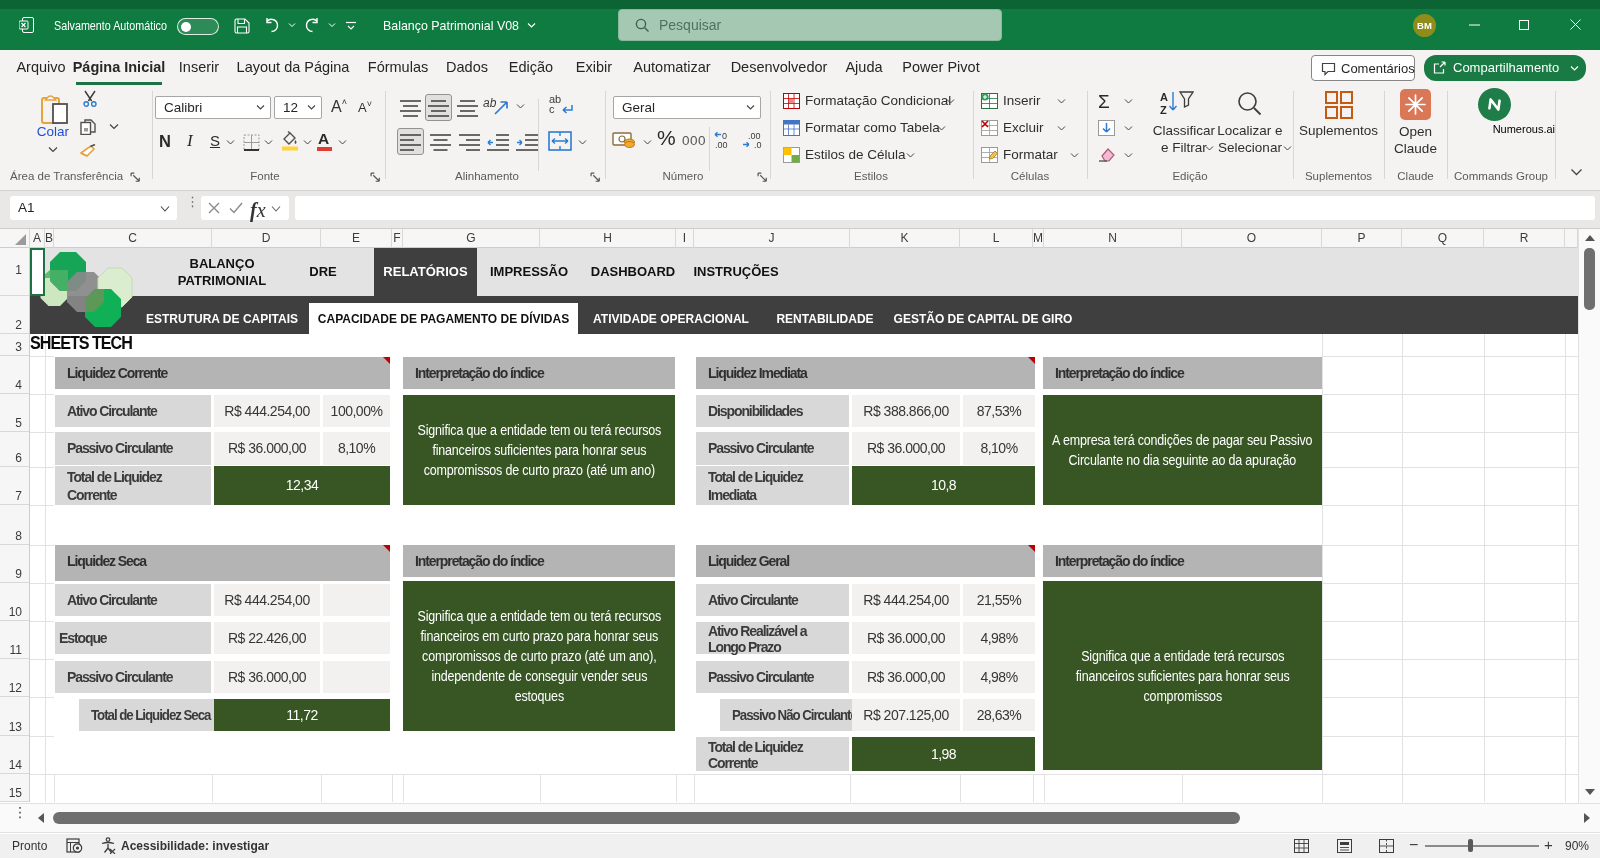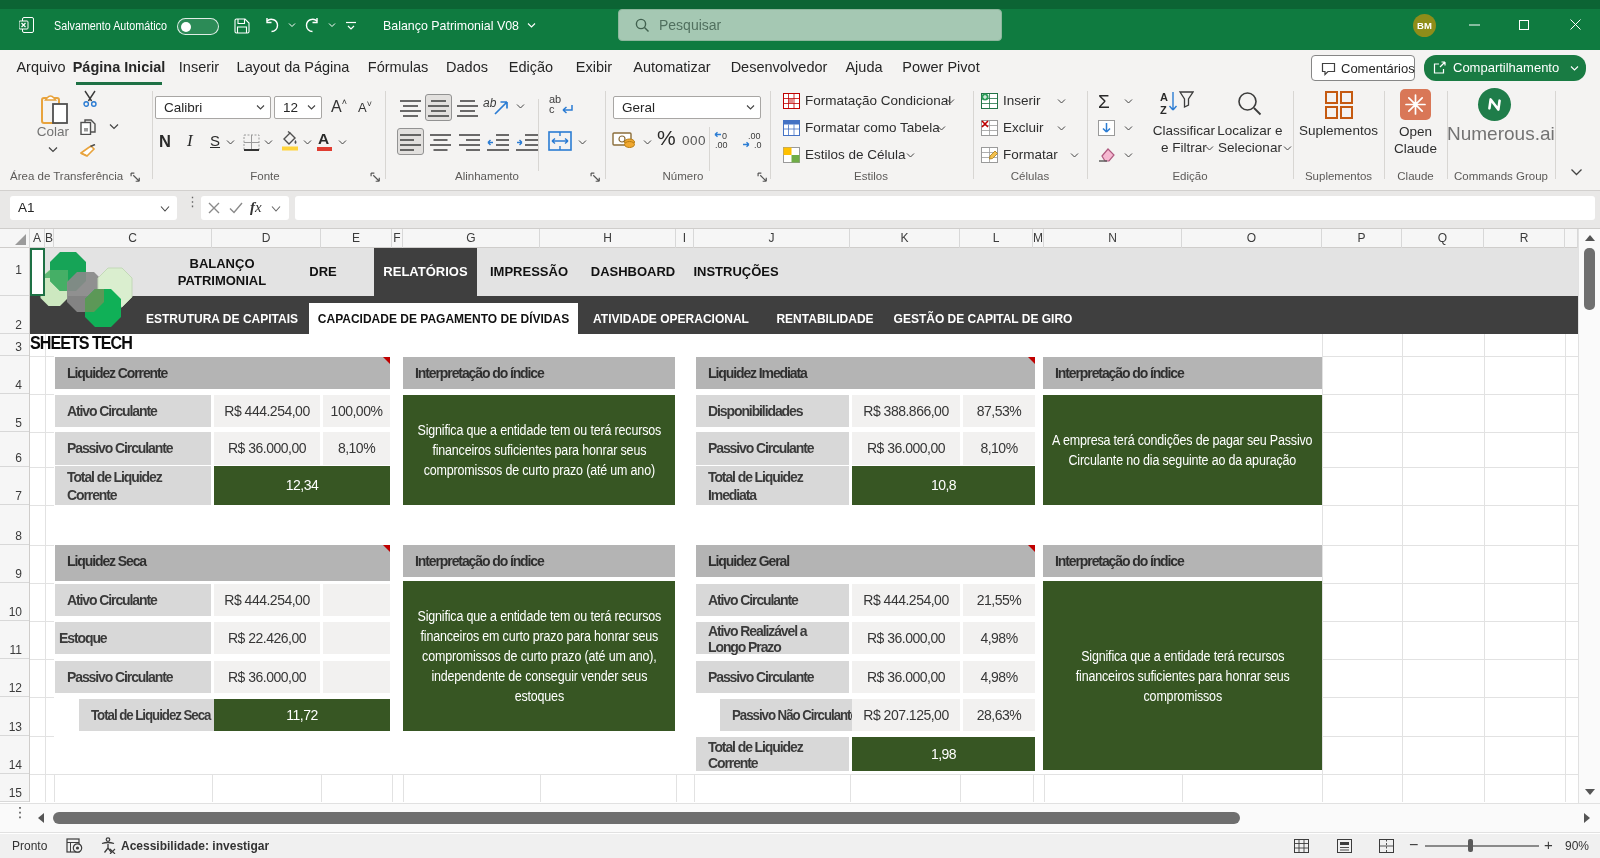--- a/index.html
+++ b/index.html
@@ -153,21 +153,21 @@
     </div>
   </div>
   <div id="ribbon"></div>
   <div id="ribbonc">
 
     <svg class="abs" style="left:41px;top:95px" width="28" height="30" viewBox="0 0 28 30">
       <rect x="1" y="3" width="17" height="25" rx="2" fill="none" stroke="#e8a33d" stroke-width="2"></rect>
       <path d="M6 3 q3.5 -4 7 0 l1.5 2 h-10 z" fill="#fff" stroke="#e8a33d" stroke-width="1.5"></path>
       <rect x="12" y="9" width="14" height="19" fill="#fff" stroke="#505050" stroke-width="1.8"></rect>
     </svg>
-    <div class="abs" style="left:30px;top:124px;width:46px;text-align:center;font-size:13.5px;color:#737373">Colar</div>
+    <div class="abs" style="left:30px;top:124px;width:46px;text-align:center;font-size:13.5px;color:#1d4ed8">Colar</div>
     <svg class="abs" style="left:48px;top:146px" width="10" height="7" viewBox="0 0 10 7">
         <path d="M1 1.5 L5 5.5 L9 1.5" fill="none" stroke="#444" stroke-width="1.2"></path>
       </svg>
     <svg class="abs" style="left:83px;top:90px" width="14" height="18" viewBox="0 0 14 18">
       <path d="M2 1 L8.6 11 M12 1 L5.4 11" stroke="#3a3a3a" stroke-width="1.4"></path>
       <circle cx="3.2" cy="14" r="2.2" fill="none" stroke="#2b7cd3" stroke-width="1.4"></circle>
       <circle cx="10.8" cy="14" r="2.2" fill="none" stroke="#2b7cd3" stroke-width="1.4"></circle>
     </svg>
     <svg class="abs" style="left:80px;top:119px" width="18" height="16" viewBox="0 0 18 16">
       <path d="M5 3 V1 H11 L15 5 V13 H10" fill="none" stroke="#505050" stroke-width="1.4"></path>
@@ -443,21 +443,21 @@
     </div>
     <div class="abs" style="left:1384px;top:123px;width:63px;text-align:center;font-size:13.5px;color:#2e2e2e;line-height:17px">Open<br>Claude</div>
     <div class="glabel" style="left:1384px;width:63px">Claude</div>
     <div class="gsep" style="left:1447px"></div>
 
     <div class="abs" style="left:1478px;top:88px;width:33px;height:33px;background:#1f7d4a;border-radius:50%">
       <svg class="abs" style="left:7px;top:7px" width="19" height="19" viewBox="0 0 19 19">
         <path d="M5 14 V5 L14 14 V5" fill="none" stroke="#fff" stroke-width="2.6" stroke-linejoin="round" stroke-linecap="round" transform="rotate(8 9.5 9.5)"></path>
       </svg>
     </div>
-    <div class="abs" style="left:1447px;top:123px;width:108px;text-align:left;font-size:19px;color:#737373">Numerous.ai</div>
+    <div class="abs" style="left:1447px;top:123px;width:108px;text-align:right;font-size:11px;color:#000000">Numerous.ai</div>
     <div class="glabel" style="left:1447px;width:108px">Commands Group</div>
     <div class="gsep" style="left:1555px"></div>
     <svg class="abs" style="left:1570px;top:168px" width="13" height="9" viewBox="0 0 13 9">
         <path d="M1.5 1.5 L6.5 6.5 L11.5 1.5" fill="none" stroke="#444" stroke-width="1.3"></path>
       </svg>
   </div>
   <div id="fbar">
     <div class="fwhite" style="left:10px;top:5px;width:167px;height:24px">
       <div class="abs" style="left:8px;top:4px;font-size:13.5px;color:#262626">A1</div>
       <svg class="abs" style="left:150px;top:9px" width="10" height="8" viewBox="0 0 10 8">
@@ -465,21 +465,21 @@
         </svg>
     </div>
     <div class="abs" style="left:186px;top:8px;font-size:13px;color:#666;letter-spacing:0;line-height:6px">⋮</div>
     <div class="fwhite" style="left:201px;top:5px;width:88px;height:24px">
       <svg class="abs" style="left:7px;top:6px" width="12" height="12" viewBox="0 0 12 12">
           <path d="M1 1 L11 11 M11 1 L1 11" stroke="#8a8a8a" stroke-width="1.4"></path>
         </svg>
       <svg class="abs" style="left:28px;top:6px" width="14" height="12" viewBox="0 0 14 12">
           <path d="M1 6.5 L5 10.5 L13 1" fill="none" stroke="#8a8a8a" stroke-width="1.4"></path>
         </svg>
-      <div class="abs" style="left:49px;top:3px;font-size:15px;font-style:italic;color:#333;font-family:'Liberation Serif',serif"><b>f</b>x</div>
+      <div class="abs" style="left:49px;top:3px;font-size:20px;font-style:italic;color:#333;font-family:'Liberation Serif',serif"><b>f</b>x</div>
       <svg class="abs" style="left:70px;top:9px" width="10" height="8" viewBox="0 0 10 8">
           <path d="M1 1.5 L5 6 L9 1.5" fill="none" stroke="#666" stroke-width="1.1"></path>
         </svg>
     </div>
     <div class="fwhite" style="left:295px;top:5px;width:1300px;height:24px"></div>
   </div>
   <div id="sheet">
     <div id="colheads">
       <div class="abs" style="left:0;top:0;width:30px;height:19px;border-right:1px solid #d8d8d8">
         <div class="abs" style="right:3px;bottom:3px;width:0;height:0;border-left:11px solid transparent;border-bottom:11px solid #9b9b9b"></div>

